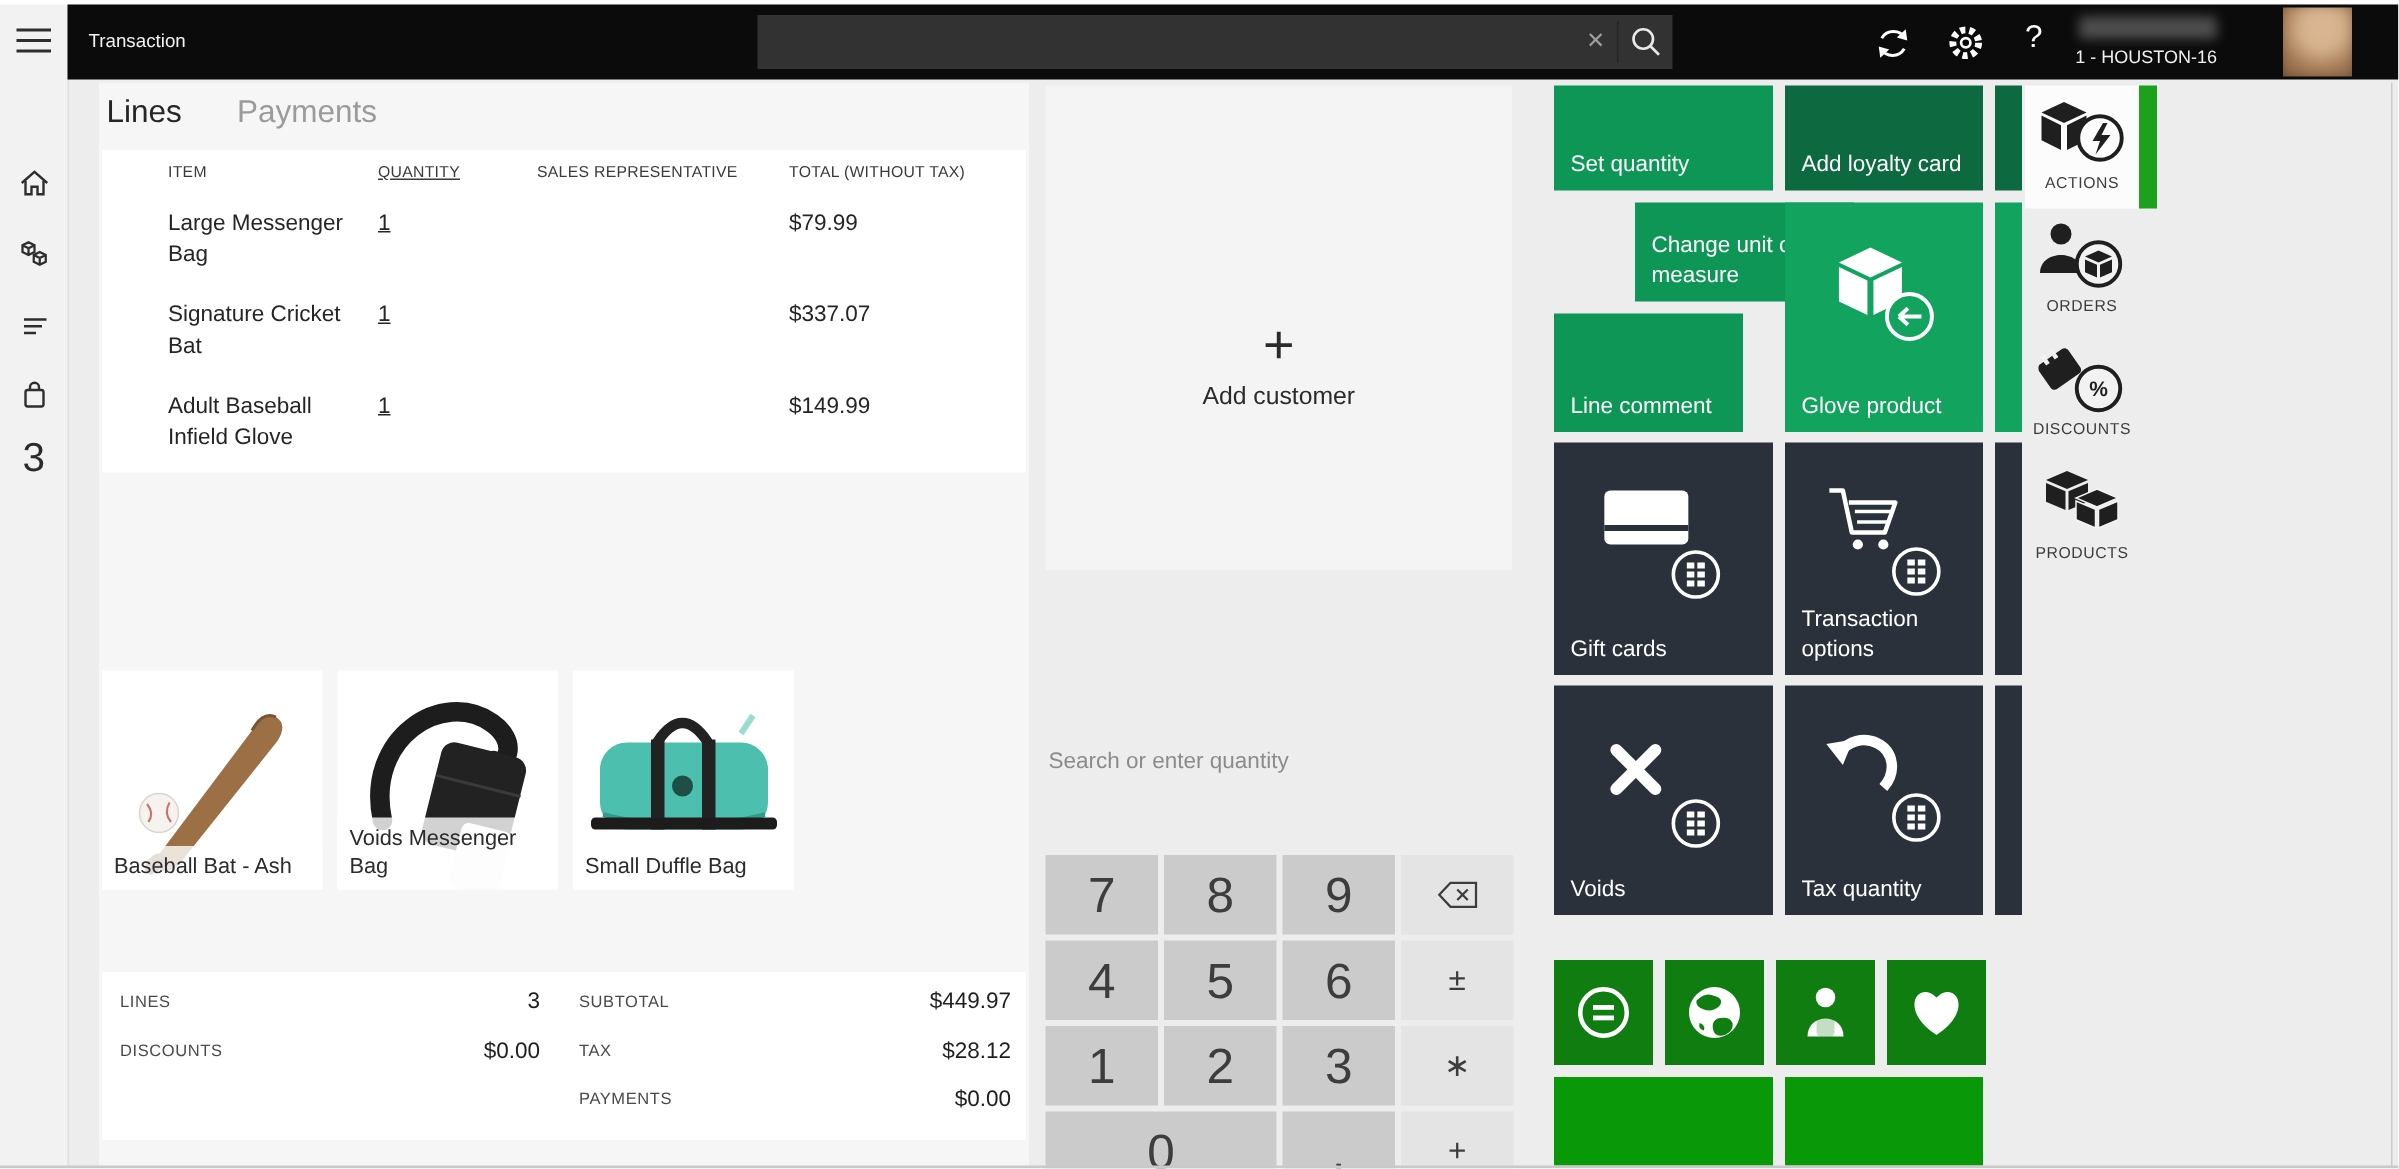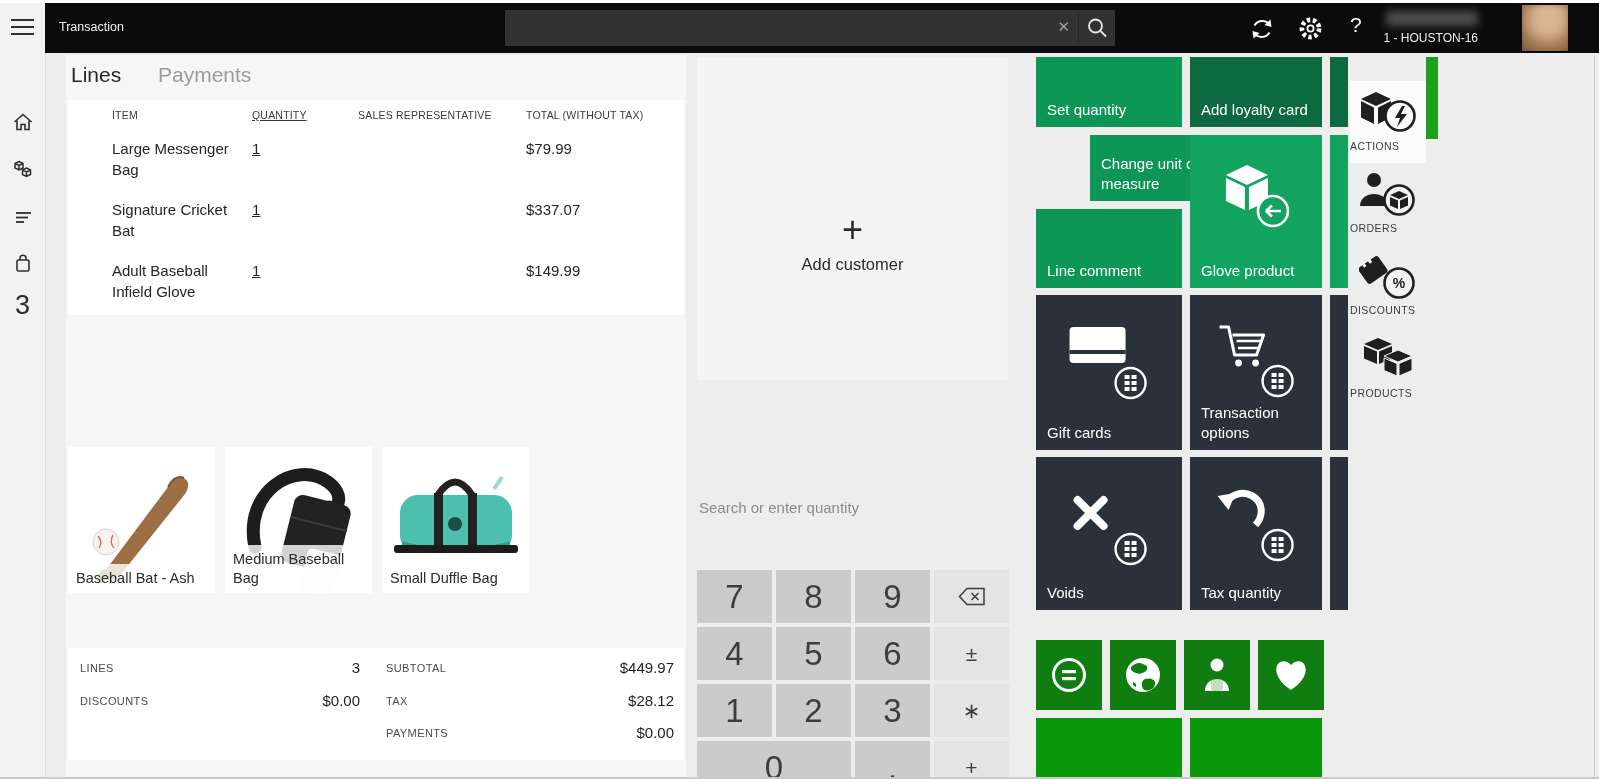--- a/index.html
+++ b/index.html
@@ -74,21 +74,21 @@
   .tile .lbl{position:absolute;left:11px;right:8px;bottom:7px;font-size:15px;line-height:20px;}
   .g-med{background:#0e9656;} .g-dark{background:#0c6940;} .g-bright{background:#12a35e;}
   .g-slate{background:#2a313a;} .g-square{background:#107d10;} .g-pure{background:#089808;}
   .sliver{position:absolute;cursor:default;}
   .icon-wrap{position:absolute;left:50%;transform:translateX(-54%);width:86px;height:76px;}
   .main-ico{position:absolute;left:6px;top:0;}
   .badge{position:absolute;right:0;bottom:0;}
   .sq-ico{position:absolute;left:50%;top:50%;transform:translate(-50%,-50%);}
 
   
-  .rail-item{position:absolute;left:1350px;width:76px;height:82px;text-align:left;cursor:pointer;margin-top:24px;}
+  .rail-item{position:absolute;left:1350px;width:76px;height:82px;text-align:center;cursor:pointer;}
   .rail-item.active{background:#fcfcfc;}
   .rail-ind{position:absolute;left:1426px;top:57px;width:12px;height:82px;background:#1da11d;}
   .rail-ico{position:absolute;left:50%;top:9px;transform:translateX(-50%);}
   .rail-lbl{position:absolute;left:0;right:0;bottom:11px;font-size:10.5px;color:#3c3c3c;letter-spacing:.4px;}
 
   .win-right{position:absolute;right:4px;top:55px;bottom:0;width:1px;background:#cccccc;}
   .win-bottom{position:absolute;left:0;right:0;bottom:0;height:2px;background:#c9c9c9;}
 </style>
 </head>
 <body>
@@ -210,21 +210,21 @@
         </svg>
         <div class="card-label">Baseball Bat - Ash</div>
       </div>
       <div class="card" style="left:157px">
         <svg width="147" height="146" viewBox="0 0 147 146">
           <path d="M30,100 C18,45 70,12 103,35 C120,47 114,64 104,60" fill="none" stroke="#1d1d1d" stroke-width="13" stroke-linecap="round"></path>
           <rect x="62" y="52" width="58" height="70" rx="9" fill="#222" transform="rotate(14 91 87)"></rect>
           <path d="M66,70 l56,14" stroke="#3a3a3a" stroke-width="2"></path>
           <rect x="78" y="104" width="34" height="44" rx="5" fill="#f3f3f3" transform="rotate(14 95 126)"></rect>
         </svg>
-        <div class="card-label">Medium Baseball Bag</div>
+        <div class="card-label">Voids Messenger Bag</div>
       </div>
       <div class="card" style="left:314px">
         <svg width="147" height="146" viewBox="0 0 147 146">
           <rect x="18" y="48" width="112" height="58" rx="18" fill="#4cbfae"></rect>
           <path d="M20,96 q54,14 108,0" fill="none" stroke="#2f9c8c" stroke-width="3"></path>
           <rect x="52" y="46" width="9" height="60" fill="#222"></rect>
           <rect x="86" y="46" width="9" height="60" fill="#222"></rect>
           <path d="M56,48 q17,-26 34,0" fill="none" stroke="#222" stroke-width="7"></path>
           <circle cx="73" cy="77" r="7" fill="#1d4f47"></circle>
           <path d="M112,42 l8,-12" stroke="#9adbd1" stroke-width="4"></path>
@@ -302,21 +302,21 @@
       </svg>
       <svg class="badge" width="36" height="36" viewBox="0 0 36 36">
         <circle cx="18" cy="18" r="15" fill="#12a35e" stroke="#fff" stroke-width="2.6"></circle>
         <path d="M26,18 H11 M11,18 l6,-5.5 M11,18 l6,5.5" fill="none" stroke="#fff" stroke-width="2.6"></path>
       </svg>
     </div>
     <span class="lbl">Glove product</span>
   </div>
   <div class="sliver g-bright" style="left:1330px;top:135px;width:18px;height:153px"></div>
 
-  <div class="tile g-med" style="left:1036px;top:209px;width:146px;height:79px">
+  <div class="tile g-med" style="left:1036px;top:209px;width:126px;height:79px">
     <span class="lbl">Line comment</span>
   </div>
 
   <div class="tile g-slate" style="left:1036px;top:295px;width:146px;height:155px">
     <div class="icon-wrap" style="top:30px">
       <svg class="main-ico" width="58" height="42" viewBox="0 0 58 42">
         <rect x="1" y="2" width="56" height="36" rx="4" fill="#fff"></rect>
         <rect x="1" y="25" width="56" height="4" fill="#2a313a"></rect>
       </svg>
       <svg class="badge" width="36" height="36" viewBox="0 0 36 36">

